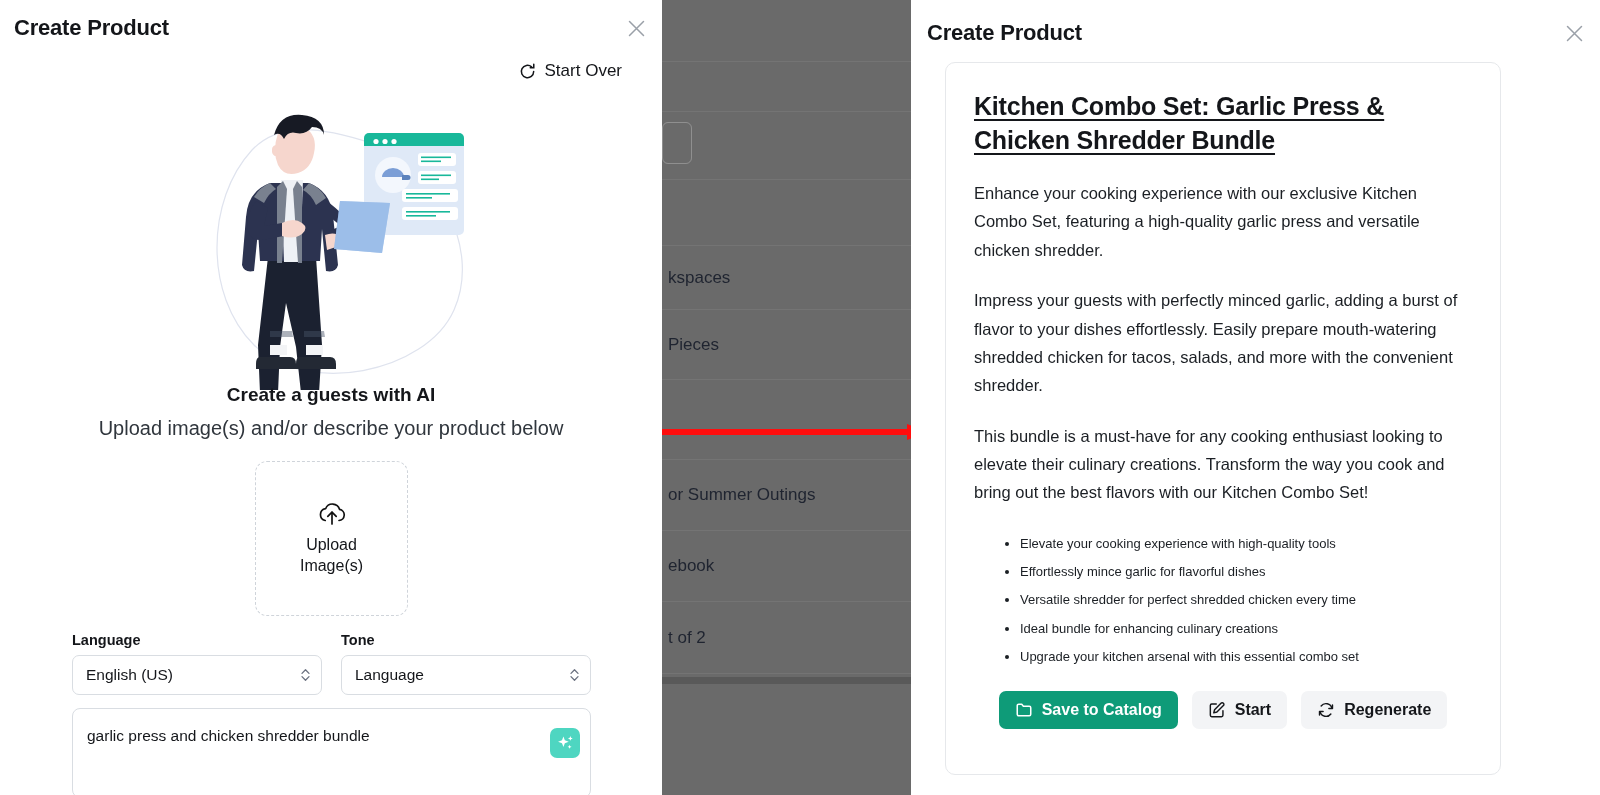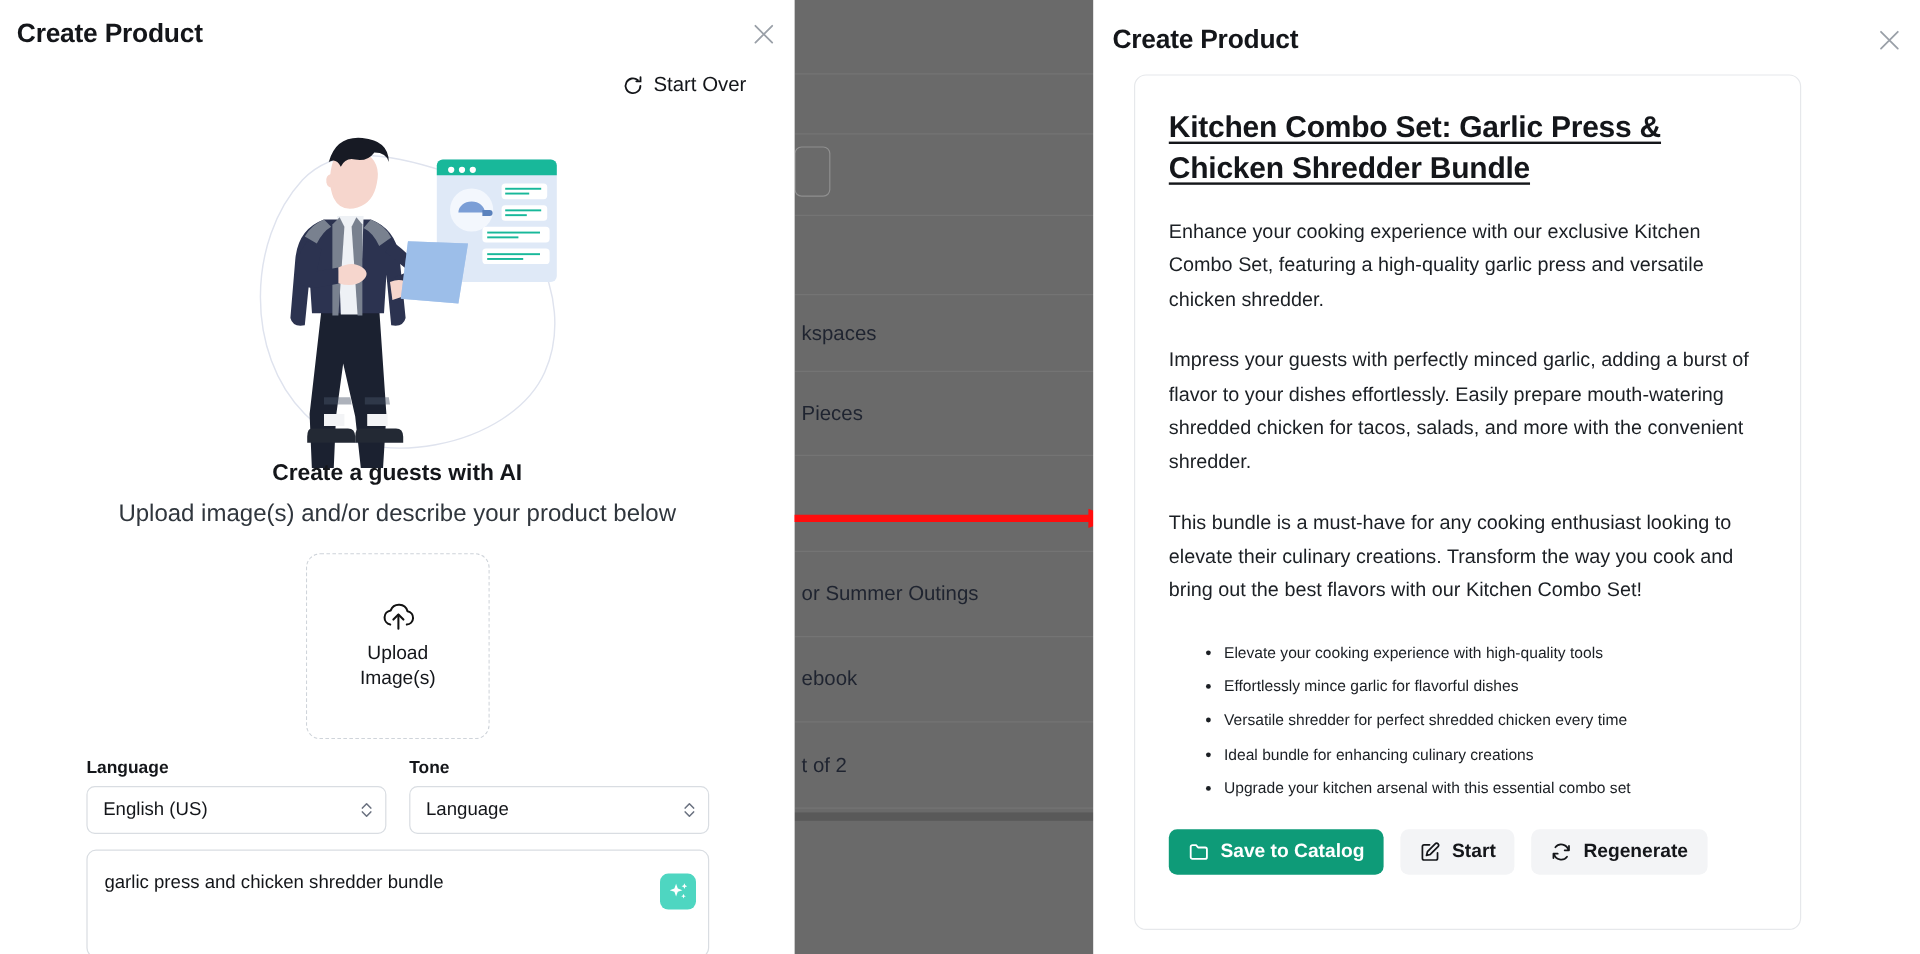--- a/index.html
+++ b/index.html
@@ -124,21 +124,21 @@
     line-height: 1.36; letter-spacing: -0.2px;
   }
   .doc-p {
     font-size: 16.5px; color: #1b1f24; line-height: 1.72; margin-top: 22px;
   }
   .doc-ul { margin-top: 26px; padding-left: 46px; }
   .doc-ul li {
     font-size: 13px; color: #1b1f24; line-height: 1.72; margin-bottom: 6px;
   }
   .doc-actions {
-    display: flex; gap: 14px; justify-content: flex-start;
+    display: flex; gap: 14px; justify-content: center;
     margin-top: 22px; padding-right: 2px;
   }
   .btn {
     display: inline-flex; align-items: center; gap: 9px;
     height: 38px; padding: 0 16px; border-radius: 7px;
     font-size: 16px; font-weight: 700; cursor: pointer; border: none;
     font-family: "Liberation Sans", sans-serif; white-space: nowrap;
   }
   .btn-primary { background: #0E9B78; color: #fff; }
   .btn-ghost { background: #f3f4f6; color: #14161a; }

